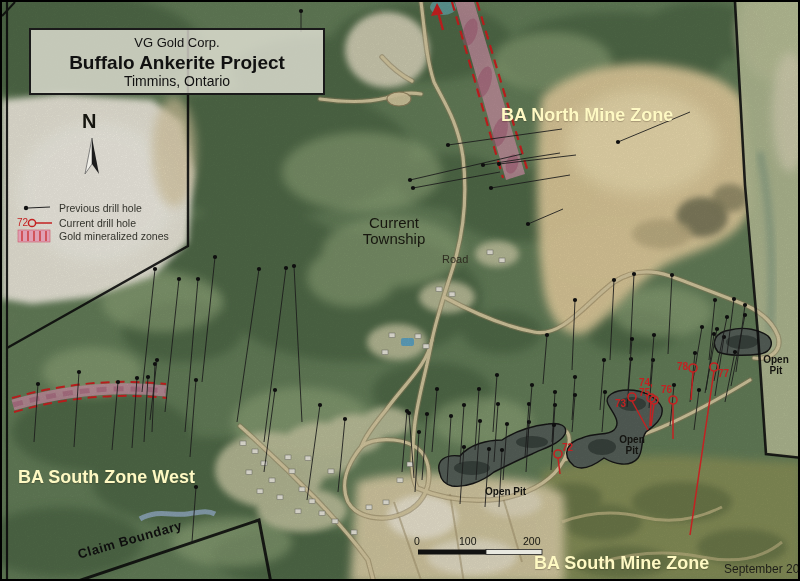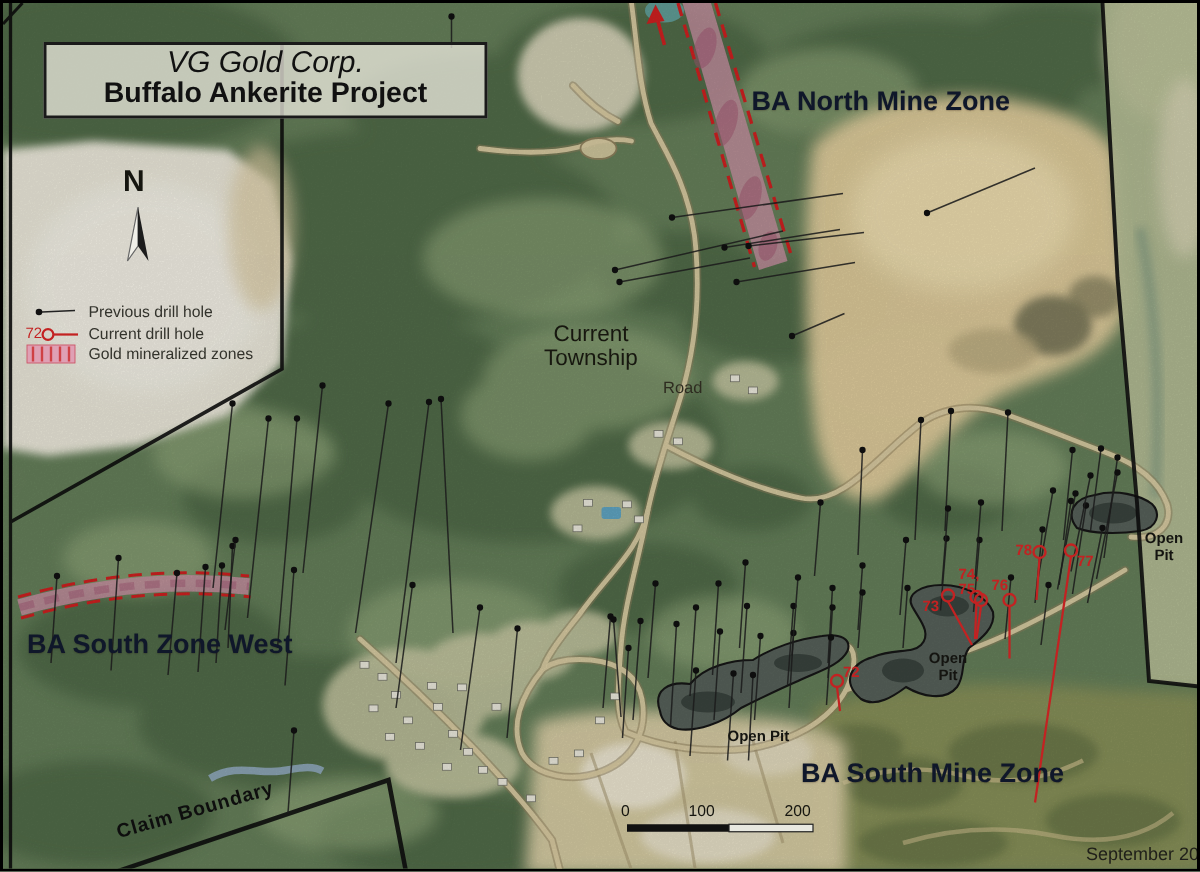--- a/index.html
+++ b/index.html
@@ -4,26 +4,26 @@
 <style>
   html,body{margin:0;padding:0;background:#888;}
   .stage{position:relative;width:800px;height:581px;overflow:hidden;
          border:2px solid #000;box-sizing:border-box;
          font-family:"Liberation Sans",sans-serif;background:#67805a;}
   .stage svg.base{position:absolute;left:0;top:0;}
   .lbl{position:absolute;z-index:6;white-space:nowrap;pointer-events:none;}
   .titlebox{position:absolute;left:27px;top:26px;width:292px;z-index:7;
             background:rgba(240,238,226,0.74);border:2px solid #1a1a1a;
             text-align:center;padding:3px 0 4px 0;color:#111;}
-  .t-co{font-style:italic;font-size:20px;line-height:19px;}
+  .t-co{font-size:13px;line-height:19px;}
   .t-pr{font-weight:bold;font-size:19px;line-height:21px;}
   .t-lo{font-size:14px;line-height:16px;}
   .t-map{font-weight:bold;font-size:23px;line-height:25px;letter-spacing:.2px;}
-  .lbl-zone{color:#0f172a;font-weight:bold;font-size:18px;
-            text-shadow:0 1px 1px rgba(40,20,10,.25);}
+  .lbl-zone{color:#fef9c3;font-weight:bold;font-size:18px;
+            text-shadow:0 1px 1px rgba(40,20,10,.25);margin-top:48px;}
   .z-north{left:499px;top:55px;}
   .z-sw{left:16px;top:417px;}
   .z-south{left:532px;top:503px;}
   .lbl-town{left:346px;top:213px;width:92px;text-align:center;
             font-size:15px;line-height:16px;color:#17170f;white-space:normal;}
   .lbl-road{left:440px;top:251px;font-size:11px;color:#2e2c20;}
   .lbl-op{font-size:10px;font-weight:bold;color:#141410;line-height:10px;}
   .op1{left:483px;top:485px;}
   .op2{left:611px;top:432px;width:38px;text-align:center;white-space:normal;line-height:11px;}
   .op3{left:756px;top:352px;width:36px;text-align:center;white-space:normal;line-height:11px;}
@@ -462,20 +462,21 @@
 
   <g>
     <rect x="416" y="547.5" width="68" height="5" fill="#111"></rect>
     <rect x="484" y="547.5" width="56" height="5" fill="#e8e8e0" stroke="#222" stroke-width="0.8"></rect>
   </g>
 </svg>
 
 <div class="titlebox">
   <div class="t-co">VG Gold Corp.</div>
   <div class="t-pr">Buffalo Ankerite Project</div>
+  <div class="t-lo">Timmins, Ontario</div>
 </div>
 
 <div class="lbl lbl-n">N</div>
 
 <div class="lbl leg leg1">Previous drill hole</div>
 <div class="lbl leg72">72</div>
 <div class="lbl leg leg2">Current drill hole</div>
 <div class="lbl leg leg3">Gold mineralized zones</div>
 
 <div class="lbl lbl-zone z-north">BA North Mine Zone</div>

